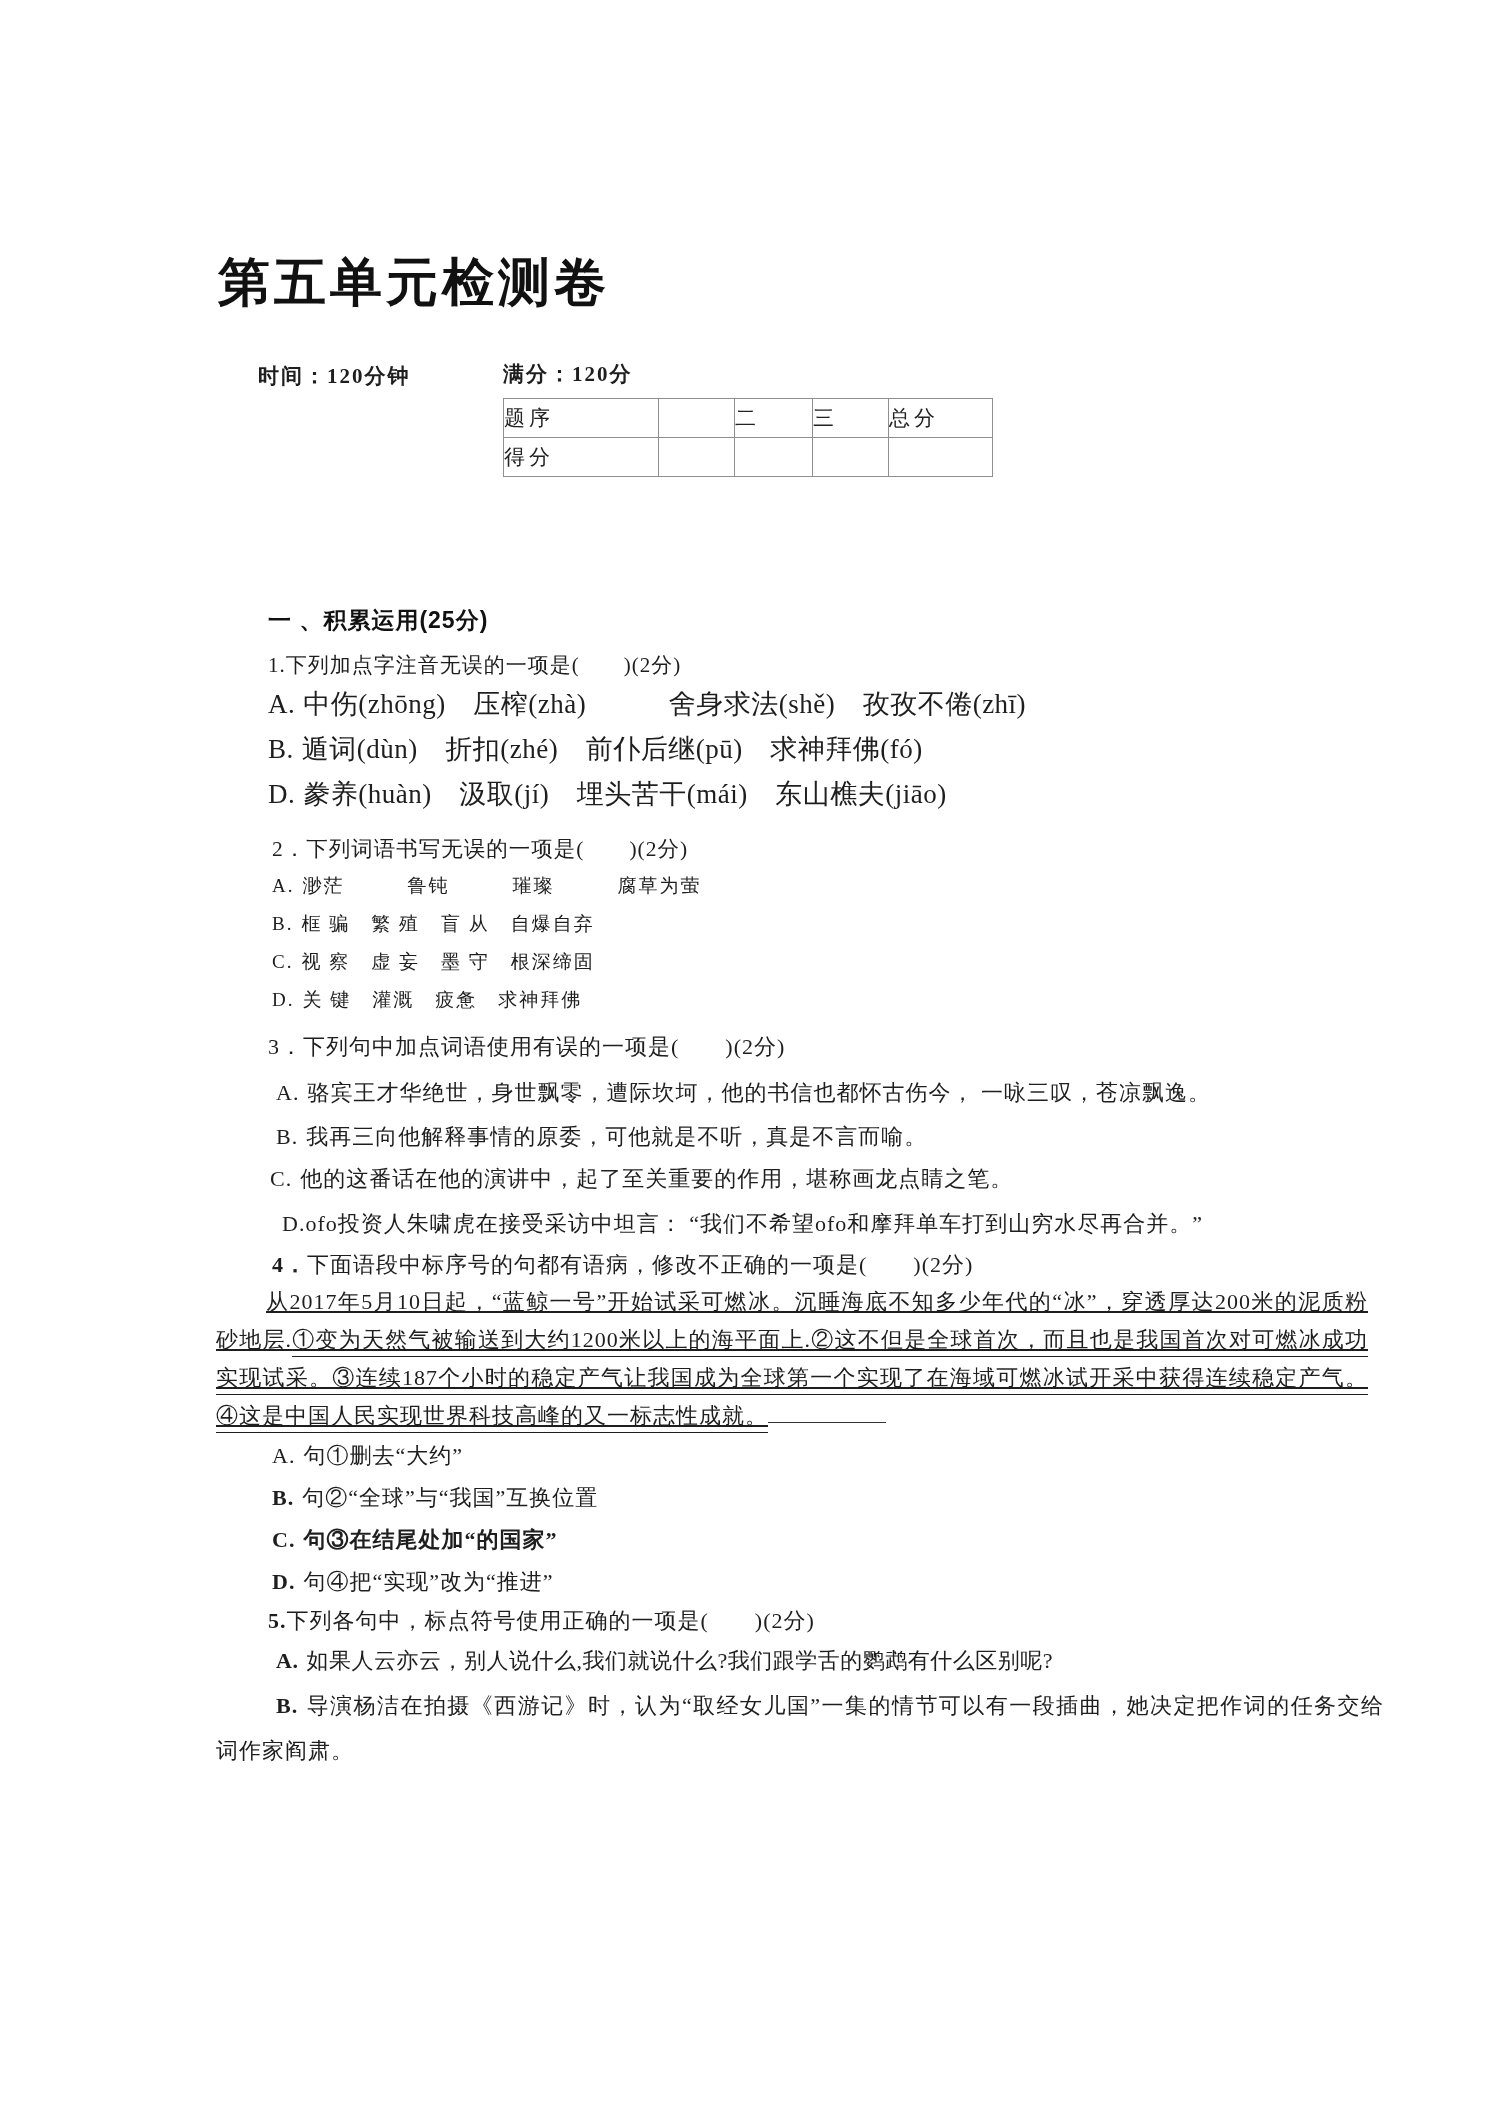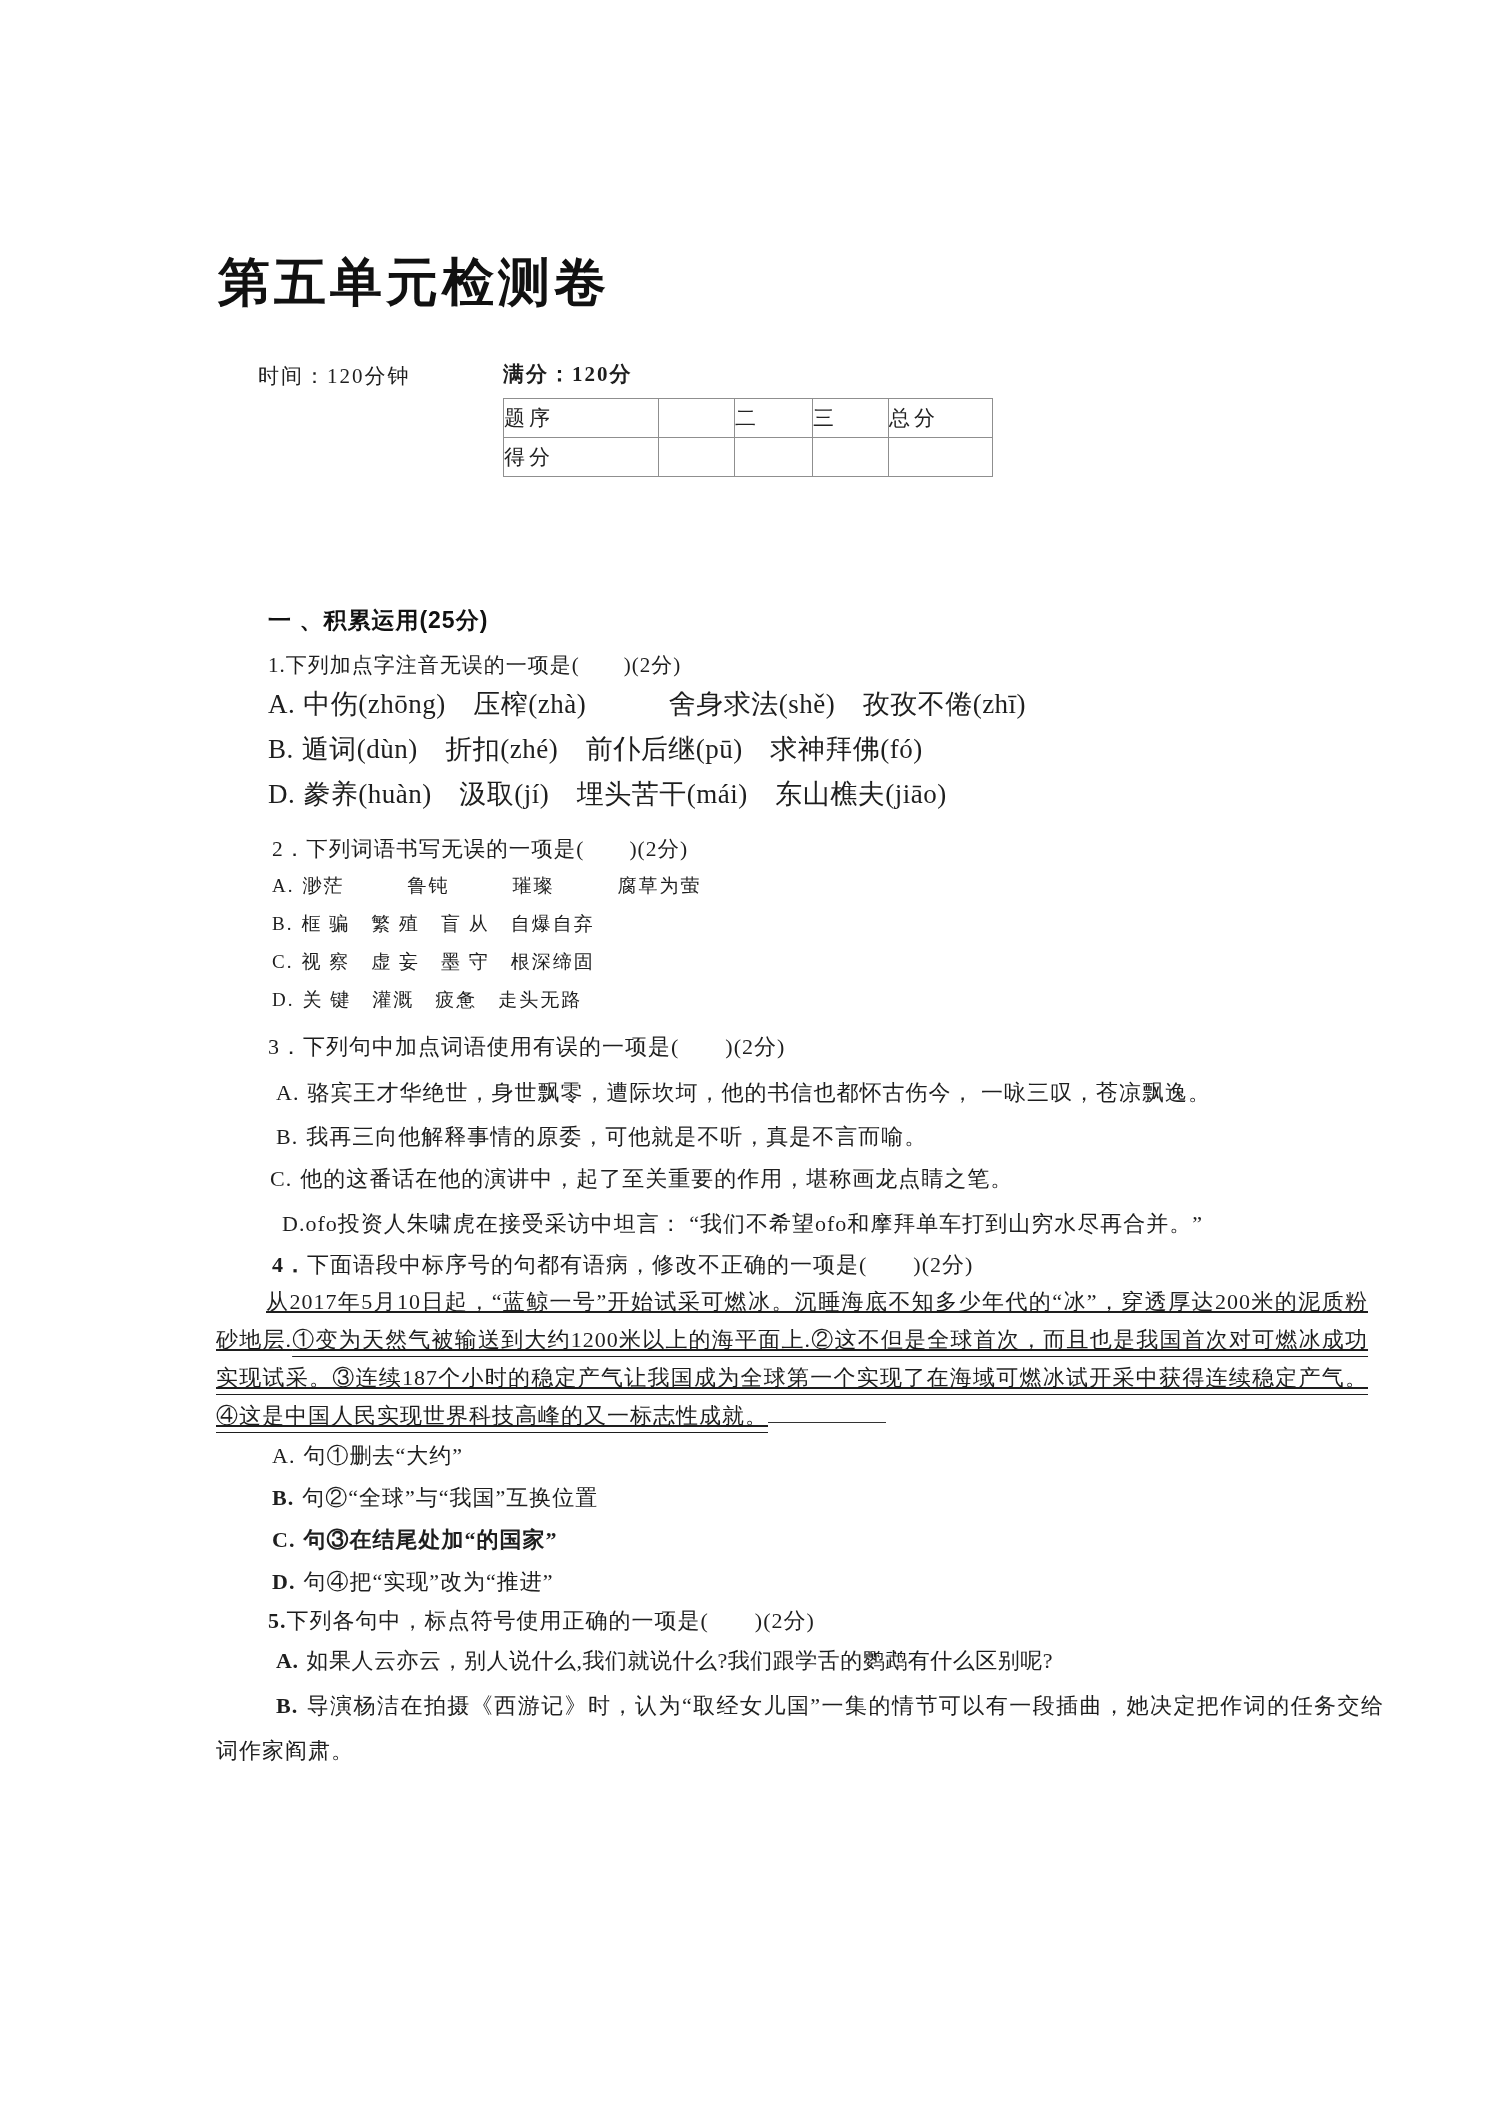--- a/index.html
+++ b/index.html
@@ -10,21 +10,21 @@
     color:#1e1e1e;
     font-family:"Liberation Serif","DejaVu Serif",serif;
     overflow:hidden;
     border-radius:9px;
   }
   .page-title{
     position:absolute;top:248px;left:218px;
     font-size:52px;font-weight:900;letter-spacing:4px;
     color:#111;
   }
-  .info-time{position:absolute;top:362px;left:258px;font-size:21px;font-weight:400;letter-spacing:2px;}
+  .info-time{position:absolute;top:362px;left:258px;font-size:21px;font-weight:700;letter-spacing:2px;}
   .info-full{position:absolute;top:360px;left:503px;font-size:21px;font-weight:600;letter-spacing:2px;}
   table.score{
     position:absolute;top:398px;left:503px;
     border-collapse:collapse;table-layout:fixed;
   }
   table.score td{
     border:1px solid #8f8f8f;
     height:38px;vertical-align:middle;
     font-size:21px;letter-spacing:4px;color:#222;
     padding:0;
@@ -109,21 +109,21 @@
 
     <div class="stem">1.下列加点字注音无误的一项是(　　)(2分)</div>
     <div class="q1-opt"><span class="opt-label">A.</span><span>中伤(zhōng)　压榨(zhà)　　　舍身求法(shě)　孜孜不倦(zhī)</span></div>
     <div class="q1-opt"><span class="opt-label">B.</span><span>遁词(dùn)　折扣(zhé)　前仆后继(pū)　求神拜佛(fó)</span></div>
     <div class="q1-opt"><span class="opt-label">D.</span><span>豢养(huàn)　汲取(jí)　埋头苦干(mái)　东山樵夫(jiāo)</span></div>
 
     <div class="stem2"><span>2．</span><span>下列词语书写无误的一项是(　　)(2分)</span></div>
     <div class="q2-opt"><span class="opt-label">A.</span><span>渺茫　　　鲁钝　　　璀璨　　　腐草为萤</span></div>
     <div class="q2-opt"><span class="opt-label">B.</span><span>框 骗　繁 殖　盲 从　自爆自弃</span></div>
     <div class="q2-opt"><span class="opt-label">C.</span><span>视 察　虚 妄　墨 守　根深缔固</span></div>
-    <div class="q2-opt"><span class="opt-label">D.</span><span>关 键　灌溉　疲惫　走头无路</span></div>
+    <div class="q2-opt"><span class="opt-label">D.</span><span>关 键　灌溉　疲惫　求神拜佛</span></div>
 
     <div class="stem3"><span>3．</span><span>下列句中加点词语使用有误的一项是(　　)(2分)</span></div>
     <div class="q3-a"><span class="opt-label">A.</span><span>骆宾王才华绝世，身世飘零，遭际坎坷，他的书信也都怀古伤今， 一咏三叹，苍凉飘逸。</span></div>
     <div class="q3-line q3-b"><span class="opt-label">B.</span><span>我再三向他解释事情的原委，可他就是不听，真是不言而喻。</span></div>
     <div class="q3-line q3-c"><span class="opt-label">C.</span><span>他的这番话在他的演讲中，起了至关重要的作用，堪称画龙点睛之笔。</span></div>
     <div class="q3-d"><span>D.</span><span>ofo投资人朱啸虎在接受采访中坦言： “我们不希望ofo和摩拜单车打到山穷水尽再合并。”</span></div>
 
     <div class="stem4"><span class="bl">4．</span><span>下面语段中标序号的句都有语病，修改不正确的一项是(　　)(2分)</span></div>
     <p class="passage"><span>从2017年5月10日起，“蓝鲸一号”开始试采可燃冰。沉睡海底不知多少年代的“冰”，穿透厚达200米的泥质粉砂地层.</span><span class="u">①变为天然气被输送到大约1200米以上的海平面上.②这不但是全球首次，而且也是我国首次对可燃冰成功实现试采。③连续187个小时的稳定产气让我国成为全球第一个实现了在海域可燃冰试开采中获得连续稳定产气。④这是中国人民实现世界科技高峰的又一标志性成就。</span><span class="trail-line"></span></p>
     <div class="q4-opt"><span class="opt-label">A.</span><span>句①删去“大约”</span></div>

